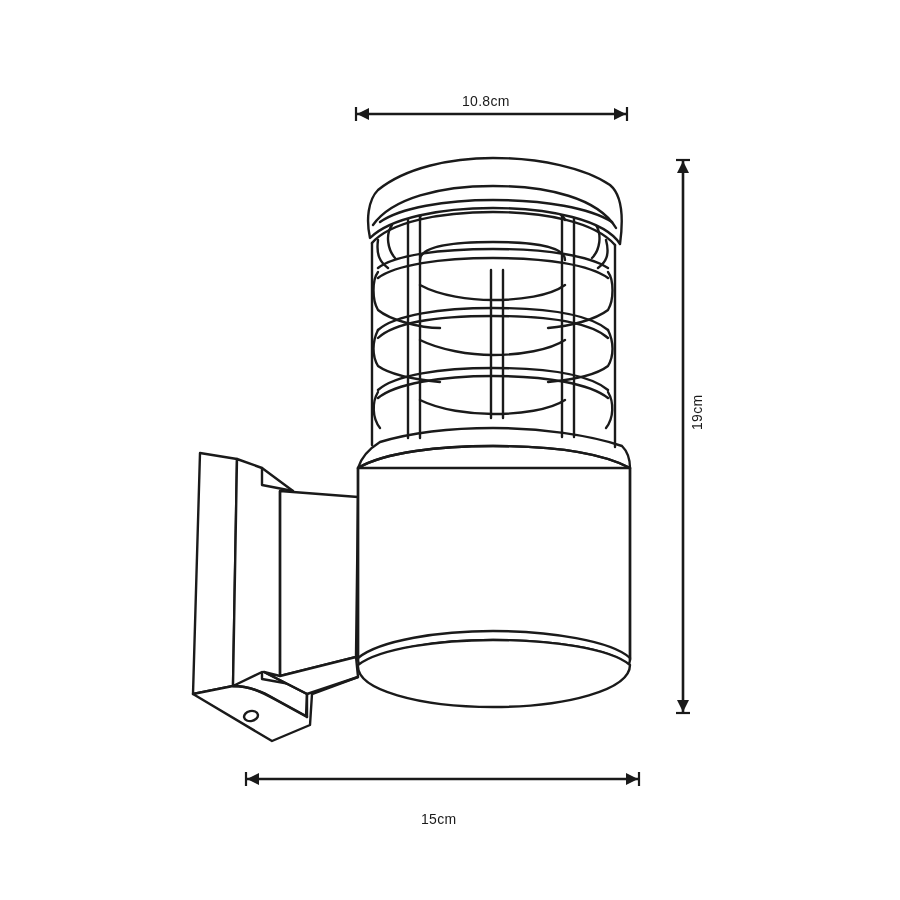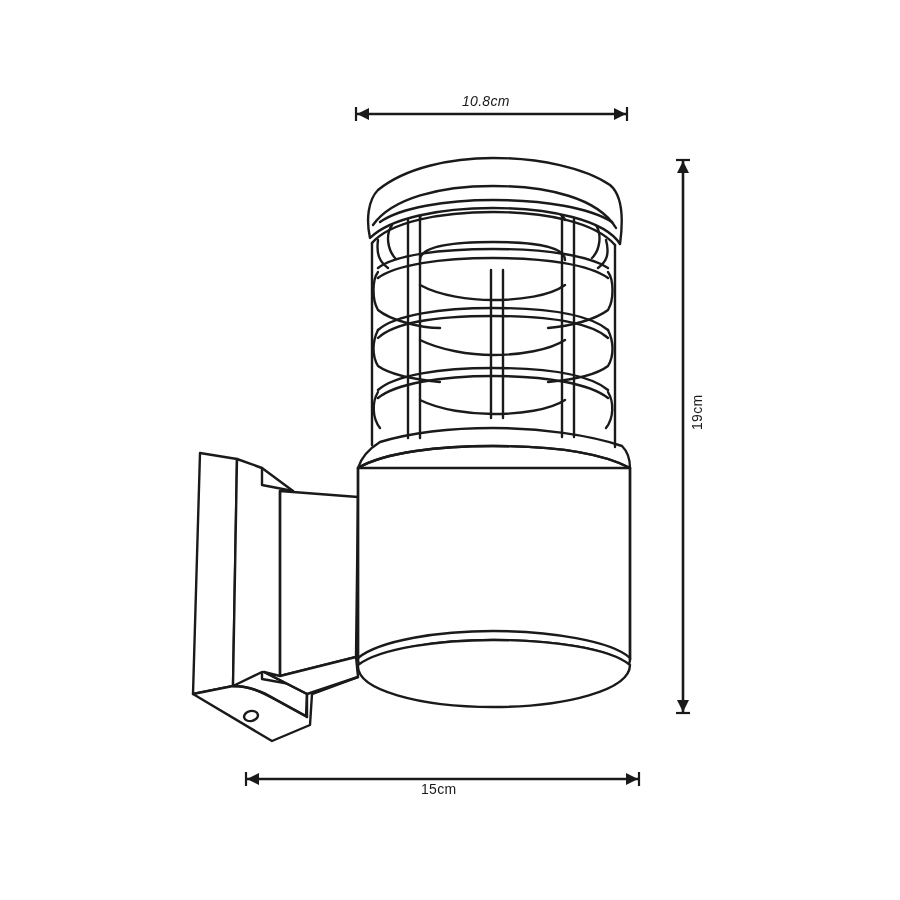--- a/index.html
+++ b/index.html
@@ -50,25 +50,24 @@
       position: absolute;
       font-size: 14px;
       color: #1a1a1a;
       letter-spacing: 0.3px;
       white-space: nowrap;
       line-height: 1;
     }
     #label-width-top {
       left: 462px;
       top: 94px;
-      font-style: italic;
     }
     #label-width-bottom {
       left: 421px;
-      top: 782px;
+      top: 812px;
     }
     #label-height {
       left: 690px;
       top: 430px;
       transform: rotate(-90deg);
       transform-origin: left top;
     }
   </style>
 </head>
 <body>

